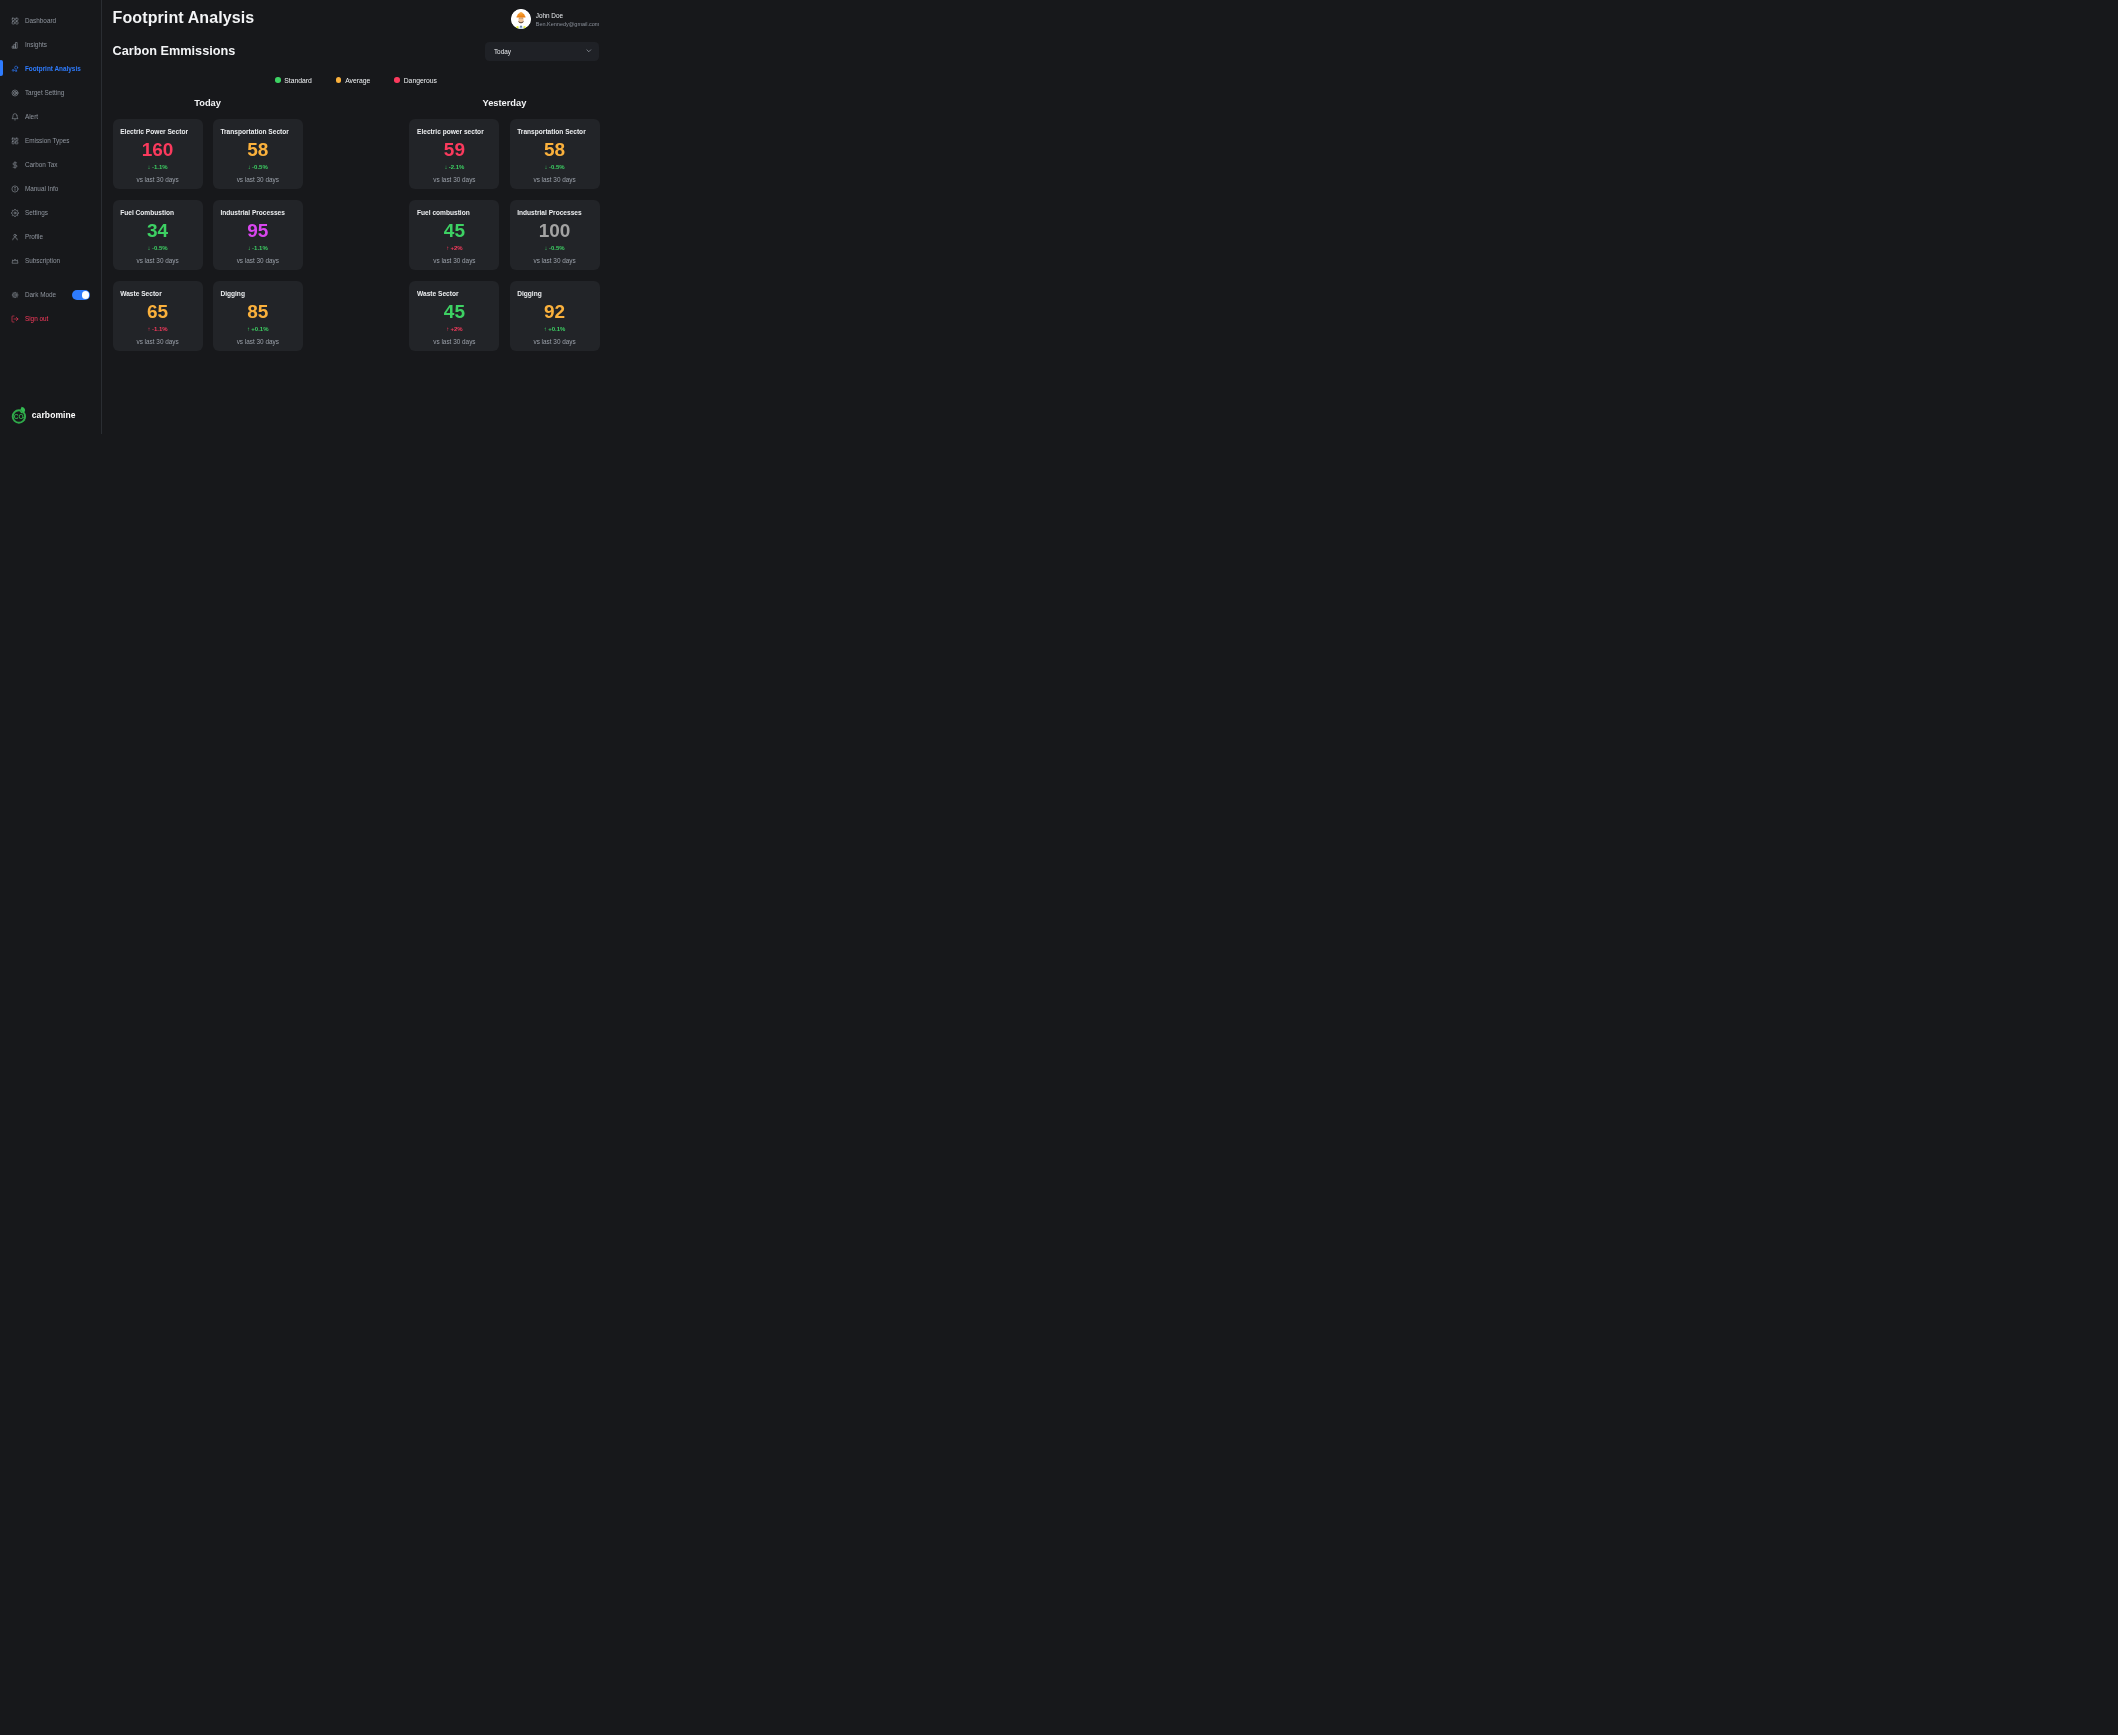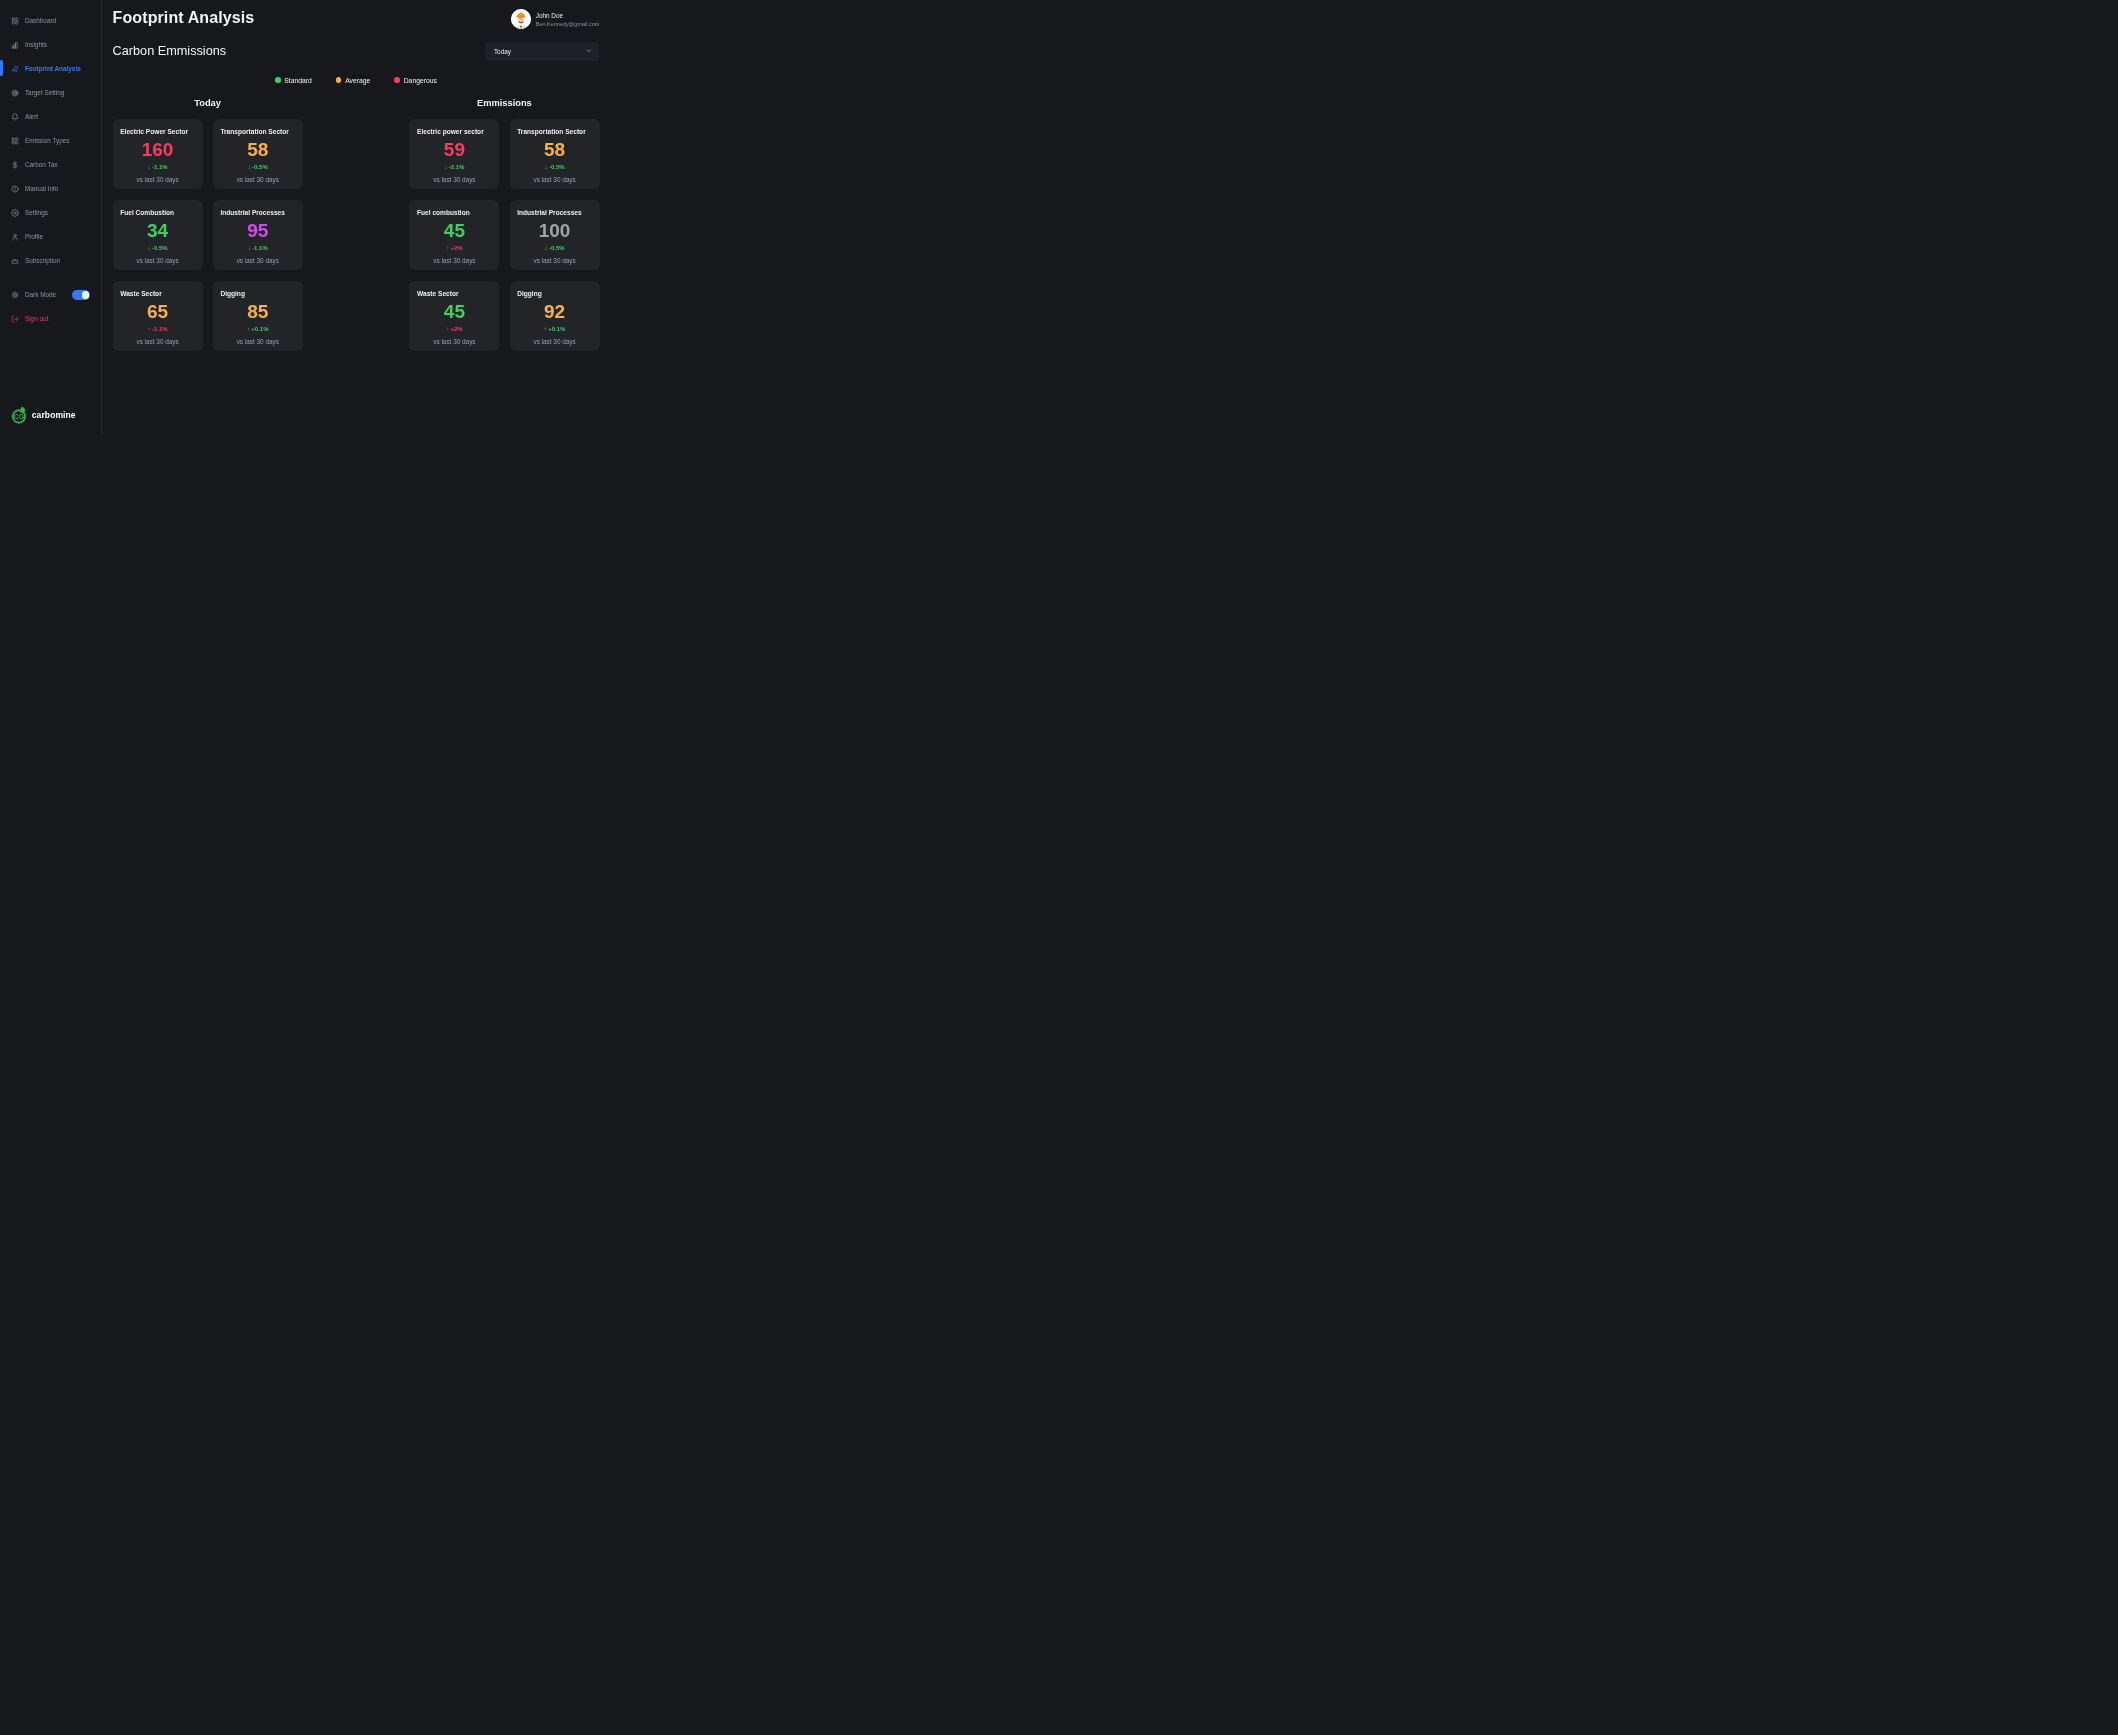--- a/index.html
+++ b/index.html
@@ -62,21 +62,21 @@
   
   .main{flex:1;padding:0 10.6px;position:relative;}
   .header{margin-top:9.3px;display:flex;justify-content:space-between;align-items:flex-start;}
   .page-title{font-size:16px;font-weight:800;letter-spacing:0.1px;}
   .user{display:flex;align-items:center;gap:5.1px;cursor:pointer;}
   .avatar{width:20px;height:20px;border-radius:50%;overflow:hidden;background:#ffffff;flex:0 0 20px;}
   .user-name{font-size:6.4px;color:#e9ebee;margin-bottom:2.1px;}
   .user-email{font-size:5.5px;color:#8b919b;}
 
   .section-row{margin-top:12.7px;display:flex;justify-content:space-between;align-items:center;}
-  .section-title{font-size:12.7px;font-weight:400;}
+  .section-title{font-size:12.7px;font-weight:700;}
   .dropdown{
     width:114px;height:18.6px;border-radius:4.2px;background:var(--panel2);
     display:flex;align-items:center;padding:0 6.8px 0 8.5px;cursor:pointer;
   }
   .dropdown-value{font-size:6.4px;color:#e6e8eb;}
   .dropdown svg{margin-left:auto;width:7.6px;height:7.6px;stroke:#aeb4bc;fill:none;
     stroke-width:2;stroke-linecap:round;stroke-linejoin:round;}
 
   .legend{margin-top:16px;display:flex;justify-content:center;gap:24px;}
   .legend-item{display:flex;align-items:center;gap:3.8px;}
@@ -337,21 +337,21 @@
             <div class="card-title">Digging</div>
             <div class="card-value" style="color: rgb(251, 177, 60);">85</div>
             <div class="card-delta" style="color: rgb(61, 209, 99);"><span class="arr">↑</span><span>+0.1%</span></div>
             <div class="card-caption">vs last 30 days</div>
           </div>
 
         </div>
       </section>
 
       <section class="col-group">
-        <div class="col-header">Emmissions</div>
+        <div class="col-header">Yesterday</div>
         <div class="card-grid">
 
           <div class="card">
             <div class="card-title">Electric power sector</div>
             <div class="card-value" style="color: rgb(251, 58, 93);">59</div>
             <div class="card-delta" style="color: rgb(61, 209, 99);"><span class="arr">↓</span><span>-2.1%</span></div>
             <div class="card-caption">vs last 30 days</div>
           </div>
 
           <div class="card">

